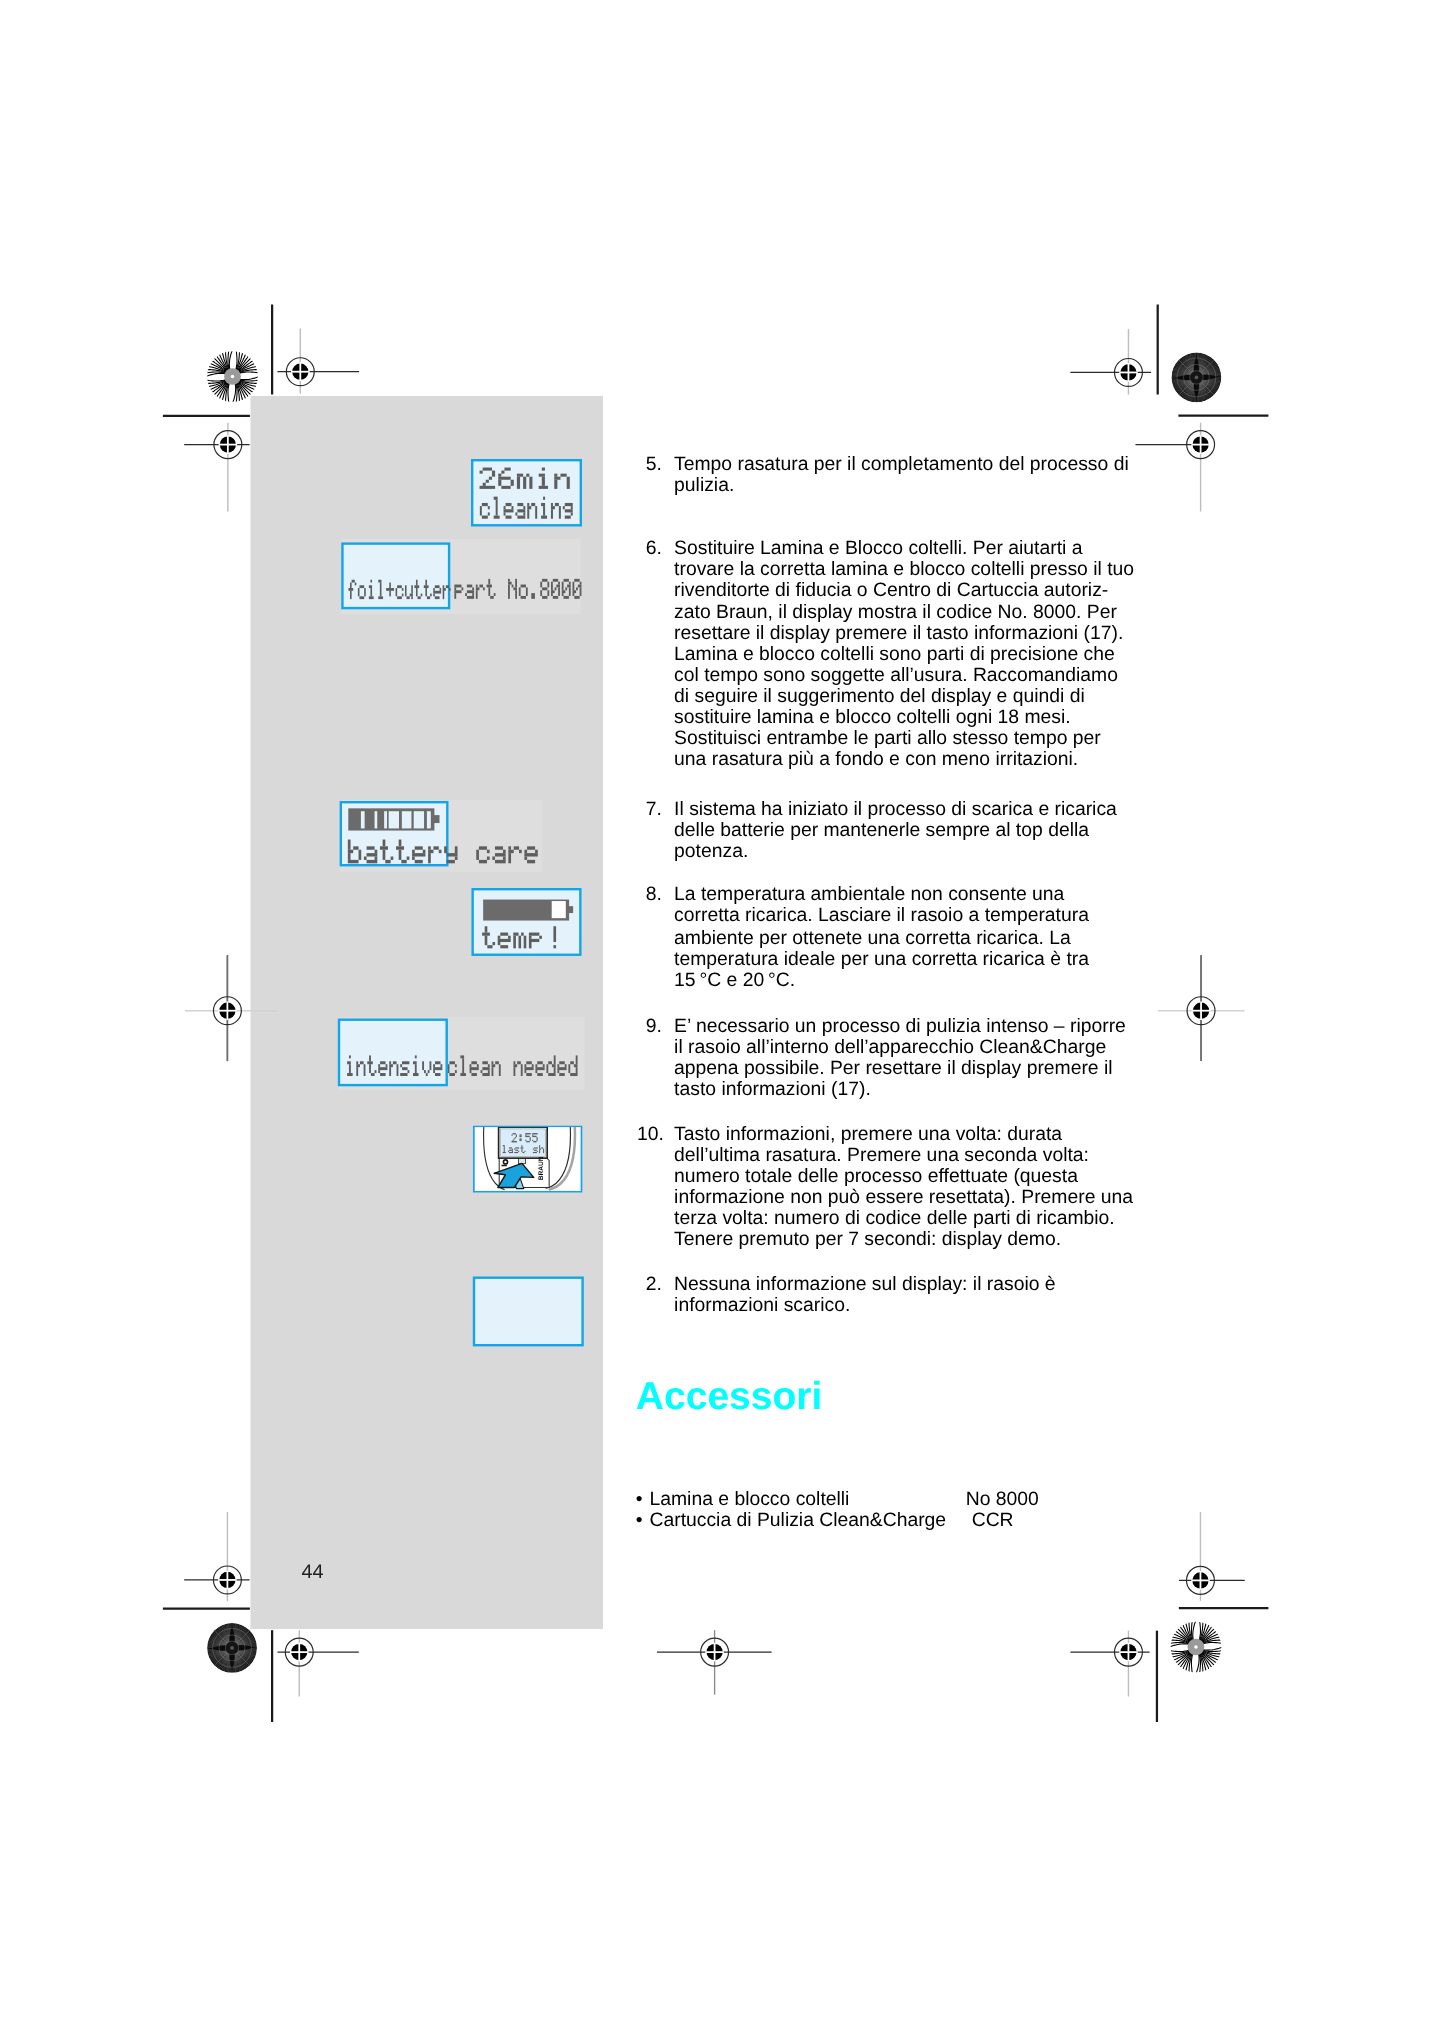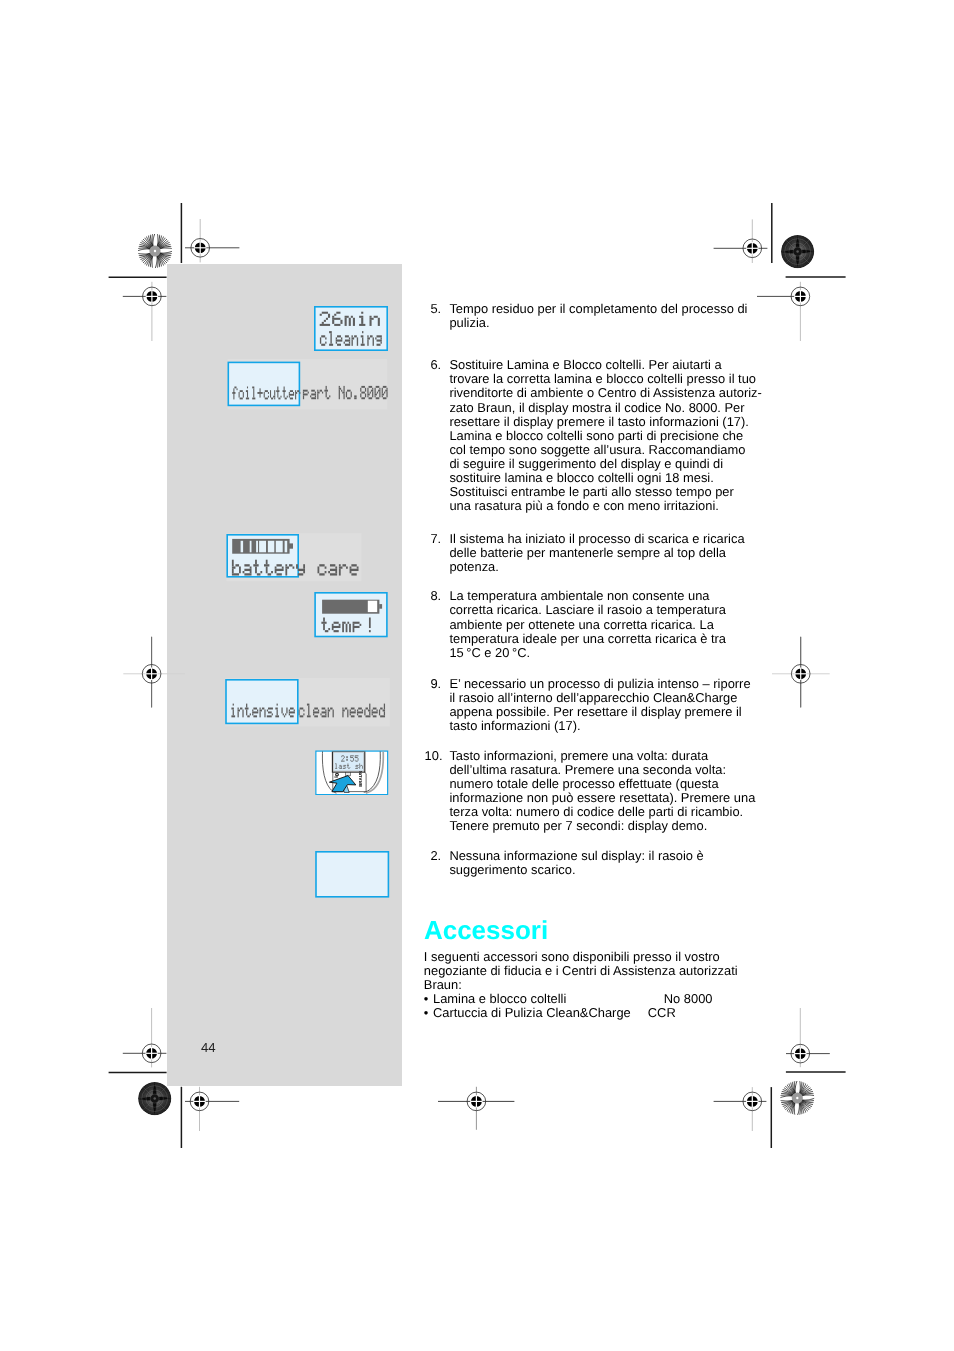--- a/index.html
+++ b/index.html
@@ -799,30 +799,30 @@
         <path d="M346.4 784.4 L349.2 792.4 L344.2 792.4 L342.8 785.6 Z" fill="#8ed2f0" stroke="#141414" stroke-width="0.7" stroke-linejoin="round"></path>
         <path d="M348.0 775.6 L355.8 784.9 L347.4 784.6 L342.8 791.7 L331.9 791.7 L336.9 783.2 L329.4 782.2 Z" fill="#19a3dd" stroke="#141414" stroke-width="0.95" stroke-linejoin="round"></path>
       </g>
     </svg>
 
   <div id="page-number">44</div>
 
   <div class="item" style="top:301.5px">
       <span class="num">5.</span>
       <div class="body">
-        <div class="ln">Tempo residuo per il completamento del processo di</div>
+        <div class="ln">Tempo rasatura per il completamento del processo di</div>
         <div class="ln">pulizia.</div>
       </div>
     </div>
 <div class="item" style="top:358.3px">
       <span class="num">6.</span>
       <div class="body">
         <div class="ln">Sostituire Lamina e Blocco coltelli. Per aiutarti a</div>
         <div class="ln">trovare la corretta lamina e blocco coltelli presso il tuo</div>
-        <div class="ln">rivenditorte di ambiente o Centro di Assistenza autoriz-</div>
+        <div class="ln">rivenditorte di fiducia o Centro di Cartuccia autoriz-</div>
         <div class="ln">zato Braun, il display mostra il codice No. 8000. Per</div>
         <div class="ln">resettare il display premere il tasto informazioni (17).</div>
         <div class="ln">Lamina e blocco coltelli sono parti di precisione che</div>
         <div class="ln">col tempo sono soggette all’usura. Raccomandiamo</div>
         <div class="ln">di seguire il suggerimento del display e quindi di</div>
         <div class="ln">sostituire lamina e blocco coltelli ogni 18 mesi.</div>
         <div class="ln">Sostituisci entrambe le parti allo stesso tempo per</div>
         <div class="ln">una rasatura più a fondo e con meno irritazioni.</div>
       </div>
     </div>
@@ -861,28 +861,23 @@
         <div class="ln">numero totale delle processo effettuate (questa</div>
         <div class="ln">informazione non può essere resettata). Premere una</div>
         <div class="ln">terza volta: numero di codice delle parti di ricambio.</div>
         <div class="ln">Tenere premuto per 7 secondi: display demo.</div>
       </div>
     </div>
 <div class="item" style="top:849.1px">
       <span class="num">2.</span>
       <div class="body">
         <div class="ln">Nessuna informazione sul display: il rasoio è</div>
-        <div class="ln">suggerimento scarico.</div>
+        <div class="ln">informazioni scarico.</div>
       </div>
     </div>
 
   <div id="accessori-heading">Accessori</div>
-  <div id="accessori-intro">
-      <div class="ln">I seguenti accessori sono disponibili presso il vostro</div>
-      <div class="ln">negoziante di fiducia e i Centri di Assistenza autorizzati</div>
-      <div class="ln">Braun:</div>
-    </div>
   <div id="accessori-list">
-      <div class="acc-row"><span class="b">•</span><span class="lab">Lamina e blocco coltelli</span><span class="code" style="left:240px">No 8000</span></div>
+      <div class="acc-row"><span class="b">•</span><span class="lab">Lamina e blocco coltelli</span><span class="code" style="left:220px">No 8000</span></div>
       <div class="acc-row"><span class="b">•</span><span class="lab">Cartuccia di Pulizia Clean&amp;Charge</span><span class="code" style="left:224px">CCR</span></div>
     </div>
 
 </div>
 
 </body></html>

